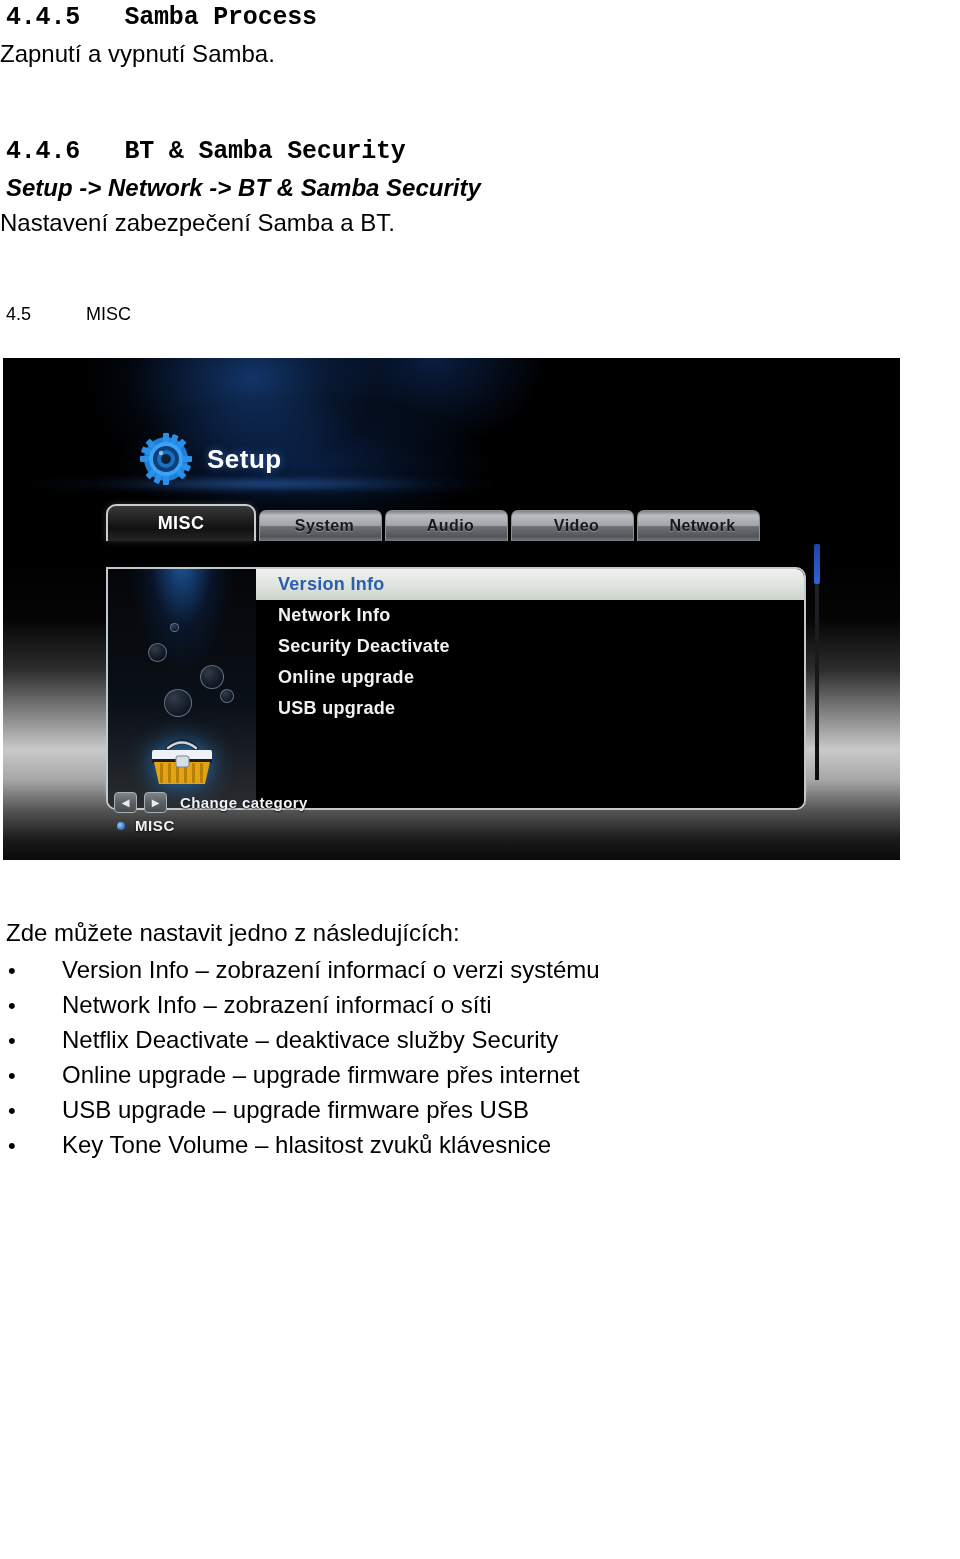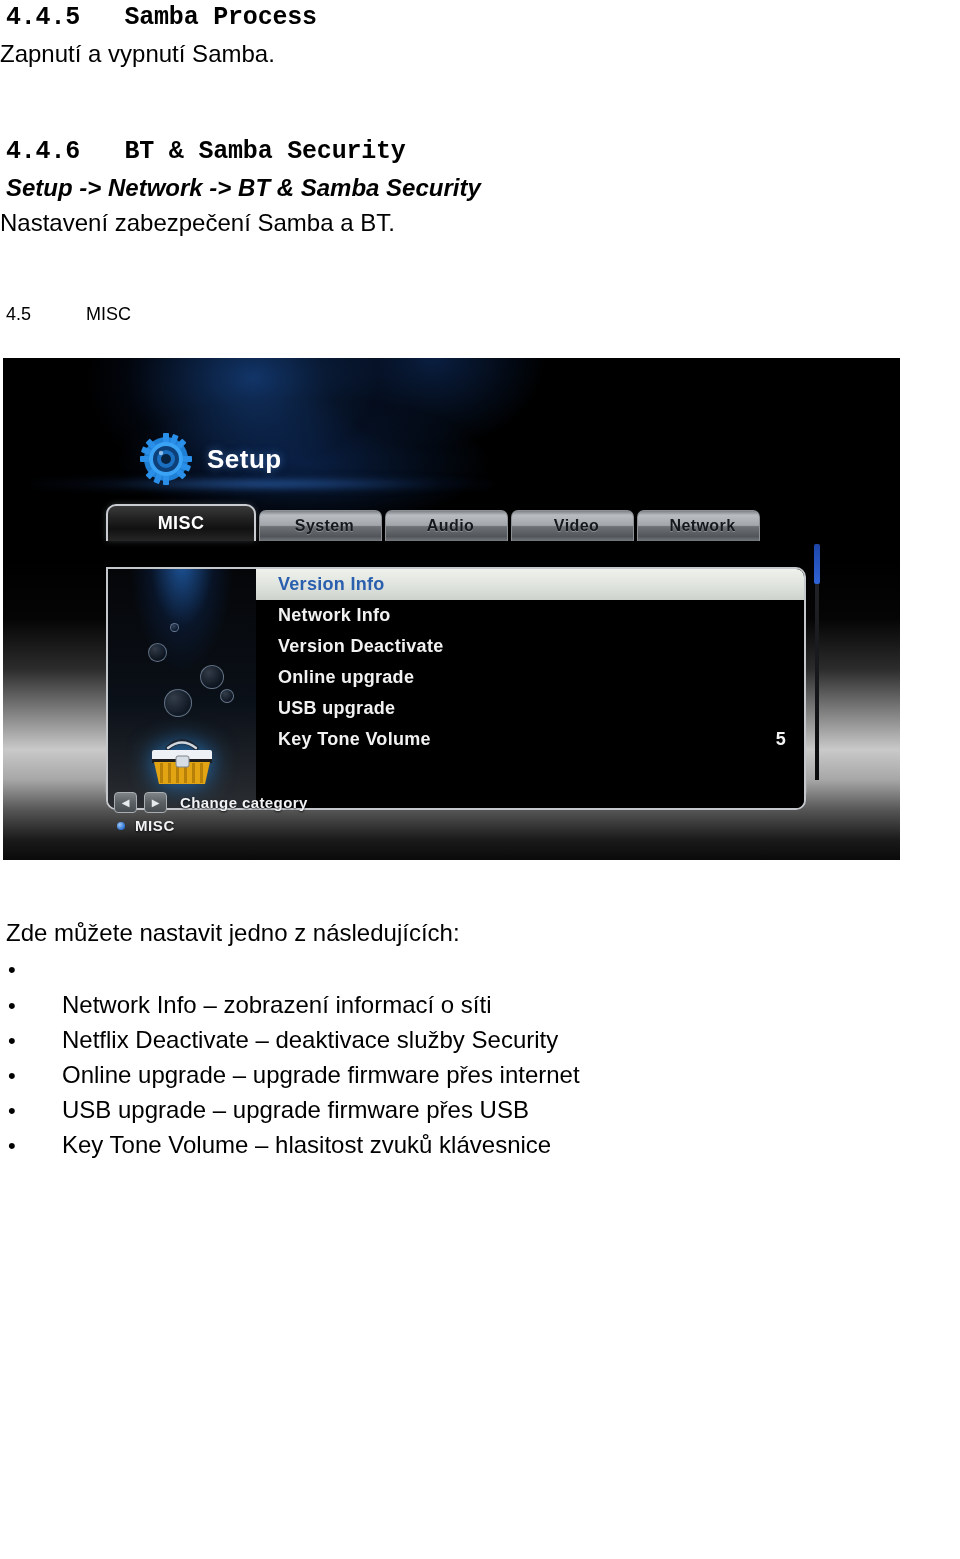--- a/index.html
+++ b/index.html
@@ -427,35 +427,31 @@
         <div class="menu">
           <div class="menu-row selected">
             <span>Version Info</span>
             <span class="val"></span>
           </div>
           <div class="menu-row">
             <span>Network Info</span>
             <span class="val"></span>
           </div>
           <div class="menu-row">
-            <span>Version Deactivate</span>
+            <span>Security Deactivate</span>
             <span class="val"></span>
           </div>
           <div class="menu-row">
             <span>Online upgrade</span>
             <span class="val"></span>
           </div>
           <div class="menu-row">
             <span>USB upgrade</span>
             <span class="val"></span>
           </div>
-          <div class="menu-row">
-            <span>Key Tone Volume</span>
-            <span class="val">5</span>
-          </div>
         </div>
 
       </div>
     </div>
 
     <div class="scroll-track"></div>
     <div class="scroll-thumb"></div>
     <div class="panel-reflect"></div>
 
     <div class="hintbar">
@@ -469,20 +465,21 @@
         <span class="hint-cat">MISC</span>
       </div>
     </div>
   </div>
 
   <div class="lead">Zde můžete nastavit jedno z následujících:</div>
 
   <div class="bullets">
     <div class="bullet-item">
       <span class="bullet-dot">•</span>
+      <span class="bullet-text">Version Info – zobrazení informací o verzi systému</span>
     </div>
     <div class="bullet-item">
       <span class="bullet-dot">•</span>
       <span class="bullet-text">Network Info – zobrazení informací o síti</span>
     </div>
     <div class="bullet-item">
       <span class="bullet-dot">•</span>
       <span class="bullet-text">Netflix Deactivate – deaktivace služby Security</span>
     </div>
     <div class="bullet-item">

